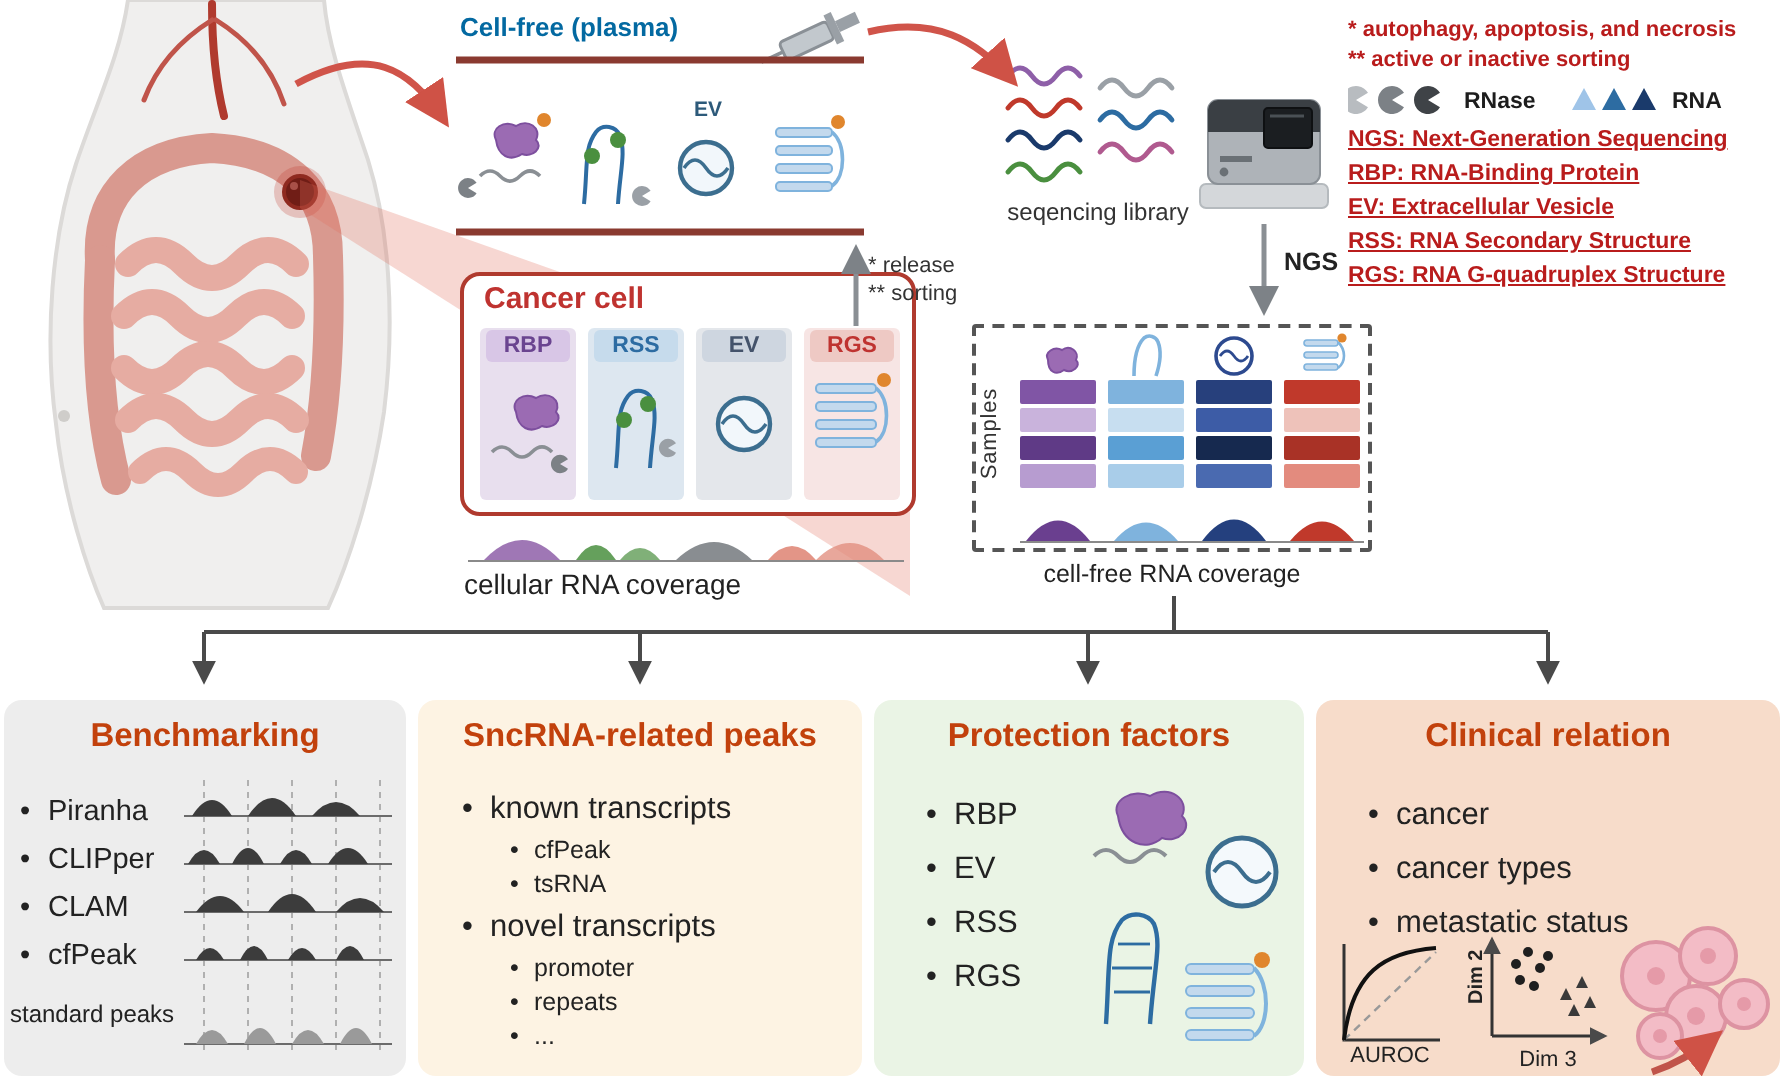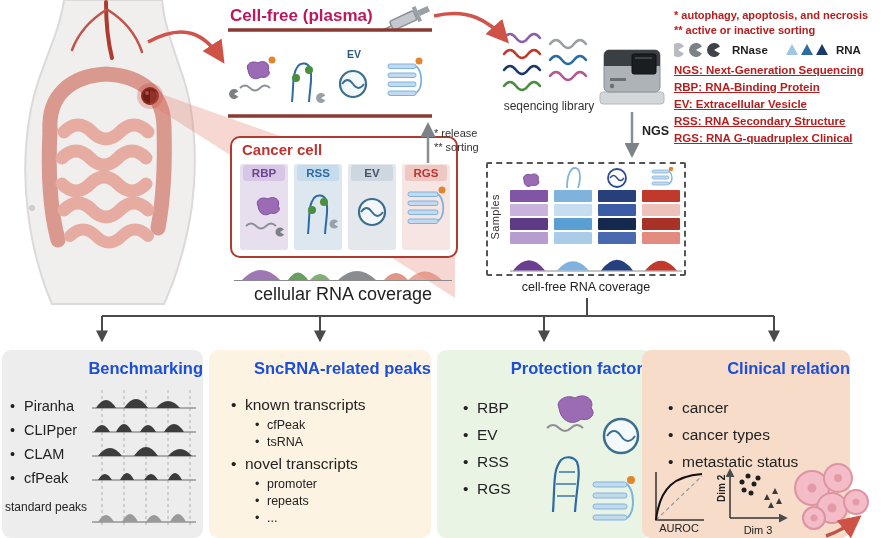--- a/index.html
+++ b/index.html
@@ -5,36 +5,36 @@
   html,body { margin:0; padding:0; background:#fff; }
   .page { position:relative; width:892px; height:538px; background:#ffffff;
           font-family:"Liberation Sans", sans-serif; overflow:hidden; }
   .abs { position:absolute; }
   svg { display:block; }
 
   
   .anatomy { left:2px; top:0; }
 
   
-  .cellfree-title { left:230px; top:6px; font-size:17px; font-weight:bold; color:#be185d; }
+  .cellfree-title { left:230px; top:6px; font-size:13px; font-weight:bold; color:#0369a1; }
   .band-svg { left:226px; top:26px; }
   .syringe { left:372px; top:-2px; }
 
   
   .cancer-box { left:230px; top:136px; width:224px; height:118px; background:#fff;
                 border:2px solid #b03a2e; border-radius:10px; z-index:4; }
   .cancer-title { position:absolute; left:10px; top:3px; font-size:15px; font-weight:bold; color:#bf3330; }
   .cc-col { position:absolute; top:26px; width:48px; height:86px; border-radius:3px; }
   .cc-chip { margin:1px auto 0; width:42px; height:16px; line-height:16px; text-align:center;
              border-radius:3px; font-size:11.5px; font-weight:bold; }
   .cc-doodles { position:absolute; left:8px; top:46px; }
 
   .cellular-hills { left:232px; top:256px; z-index:5; }
-  .cellular-cov-label { left:232px; top:284px; width:222px; text-align:center;
-                        font-size:18px; color:#222; z-index:6; }
+  .cellular-cov-label { left:232px; top:284px; width:222px; 
+                        font-size:14px; color:#222; z-index:6; }
   .release-note { left:434px; top:126px; font-size:11px; color:#333; line-height:14px; z-index:7; }
 
   
   .library-svg { left:498px; top:28px; }
   .library-label { left:494px; top:99px; width:110px; text-align:center; font-size:12px; color:#333; }
   .sequencer { left:598px; top:44px; }
   .ngs-label { left:642px; top:124px; font-size:12.5px; font-weight:bold; color:#222; z-index:7; }
 
   
   .legend { left:674px; top:8px; width:216px; color:#b91c1c; }
@@ -55,21 +55,21 @@
 
   
   .logo { left:700px; top:186px; display:flex; align-items:center; height:56px;
           font-family:"DejaVu Sans", sans-serif; font-weight:bold; font-size:44px; color:#33383d;
           letter-spacing:-1px; z-index:4; }
   .logo .p-wrap { position:relative; display:inline-block; }
   .logo .p-drop { position:absolute; left:11px; top:18px; }
 
   
   .panel { position:absolute; top:350px; height:188px; border-radius:9px; z-index:2; }
-  .panel-title { text-align:right; font-weight:bold; font-size:16.5px; color:#1d4ed8; padding-top:9px; }
+  .panel-title { text-align:center; font-weight:bold; font-size:16.5px; color:#c2410c; padding-top:9px; }
   .li { position:relative; padding-left:14px; color:#222; }
   .li::before { content:"\2022"; position:absolute; left:0; }
   .big { font-size:15.5px; line-height:25px; }
   .small { font-size:12.5px; line-height:17px; padding-left:12px; }
   .small::before { left:0; }
   .tool-li { font-size:14.5px; line-height:24px; }
   .std-label { position:absolute; left:3px; top:150px; font-size:12px; color:#222; }
   .sub { margin-left:24px; }
   .axis-label { font-size:11px; color:#222; text-align:center; }
 
@@ -240,21 +240,21 @@
       <text x="58" y="13" font-size="11.5" font-weight="bold" fill="#1d1d1d">RNase</text>
       <polygon points="112,14 118,3 124,14" fill="#9fc4e8"></polygon>
       <polygon points="127,14 133,3 139,14" fill="#2d6ca2"></polygon>
       <polygon points="142,14 148,3 154,14" fill="#1a3a6b"></polygon>
       <text x="162" y="13" font-size="11.5" font-weight="bold" fill="#1d1d1d">RNA</text>
     </svg>
     <div class="abbr">NGS: Next-Generation Sequencing</div>
     <div class="abbr">RBP: RNA-Binding Protein</div>
     <div class="abbr">EV: Extracellular Vesicle</div>
     <div class="abbr">RSS: RNA Secondary Structure</div>
-    <div class="abbr">RGS: RNA G-quadruplex Clinical</div>
+    <div class="abbr">RGS: RNA G-quadruplex Structure</div>
   </div>
 
   <div class="abs samples-label">Samples</div>
   <div class="abs dashed-box">
     <svg class="cf-icons" width="176" height="24">
       <path transform="translate(10,10)" d="M6,4 C4,0 9,-3 13,-1 C17,-4 22,0 20,4 C23,7 18,11 14,9 C10,12 6,10 6,4 Z" fill="#9b6bb3" stroke="#7d4f9e"></path>
       <path d="M59,22 C59,12 61,6 64,3 A4.5,4.5 0 0 1 71,5 C73,10 72,16 70,22" stroke="#7fb3dd" stroke-width="1.8" fill="none"></path>
       <g>
         <circle cx="109" cy="12" r="9" fill="#fff" stroke="#2d4a8f" stroke-width="1.8"></circle>
         <path d="M102,12 q3.5,-5 7,0 q3.5,5 7,0" stroke="#2d4a8f" stroke-width="1.4" fill="none"></path>
@@ -422,21 +422,21 @@
         <rect x="0" y="0" width="34" height="5" rx="2.5" fill="#c3d9ed" stroke="#7fb3dd"></rect>
         <rect x="0" y="11" width="34" height="5" rx="2.5" fill="#c3d9ed" stroke="#7fb3dd"></rect>
         <rect x="0" y="22" width="34" height="5" rx="2.5" fill="#c3d9ed" stroke="#7fb3dd"></rect>
         <rect x="0" y="33" width="34" height="5" rx="2.5" fill="#c3d9ed" stroke="#7fb3dd"></rect>
         <path d="M34,2 C42,10 42,30 34,36" stroke="#7fb3dd" stroke-width="2" fill="none"></path>
         <circle cx="38" cy="-2" r="4" fill="#e0862d"></circle>
       </g>
     </svg>
   </div>
 
-  <div class="panel" style="left:642px; width:208px; background:#f7dcca;">
+  <div class="panel" style="left:658px; width:232px; background:#f7dcca;">
     <div class="panel-title">Clinical relation</div>
     <div class="abs" style="left:26px; top:44px;">
       <div class="li big" style="line-height:27px;">cancer</div>
       <div class="li big" style="line-height:27px;">cancer types</div>
       <div class="li big" style="line-height:27px;">metastatic status</div>
     </div>
     <svg class="abs" style="left:8px; top:118px;" width="58" height="56">
       <path d="M6,4 L6,52 L54,52" stroke="#333" stroke-width="1.5" fill="none"></path>
       <path d="M6,52 L52,8" stroke="#999" stroke-width="1.2" stroke-dasharray="4,3" fill="none"></path>
       <path d="M6,52 C10,18 26,8 52,6" stroke="#111" stroke-width="2" fill="none"></path>

